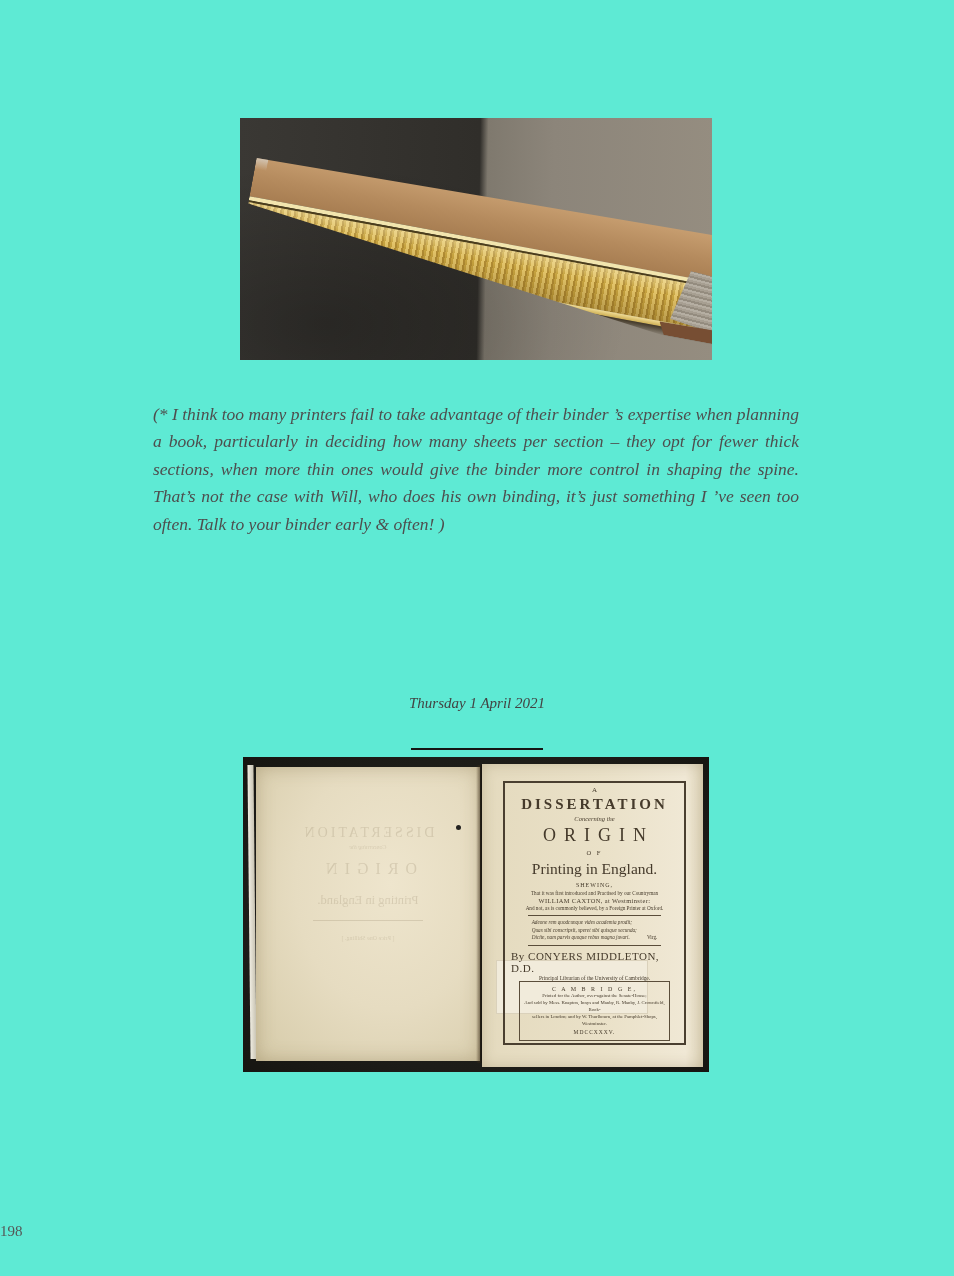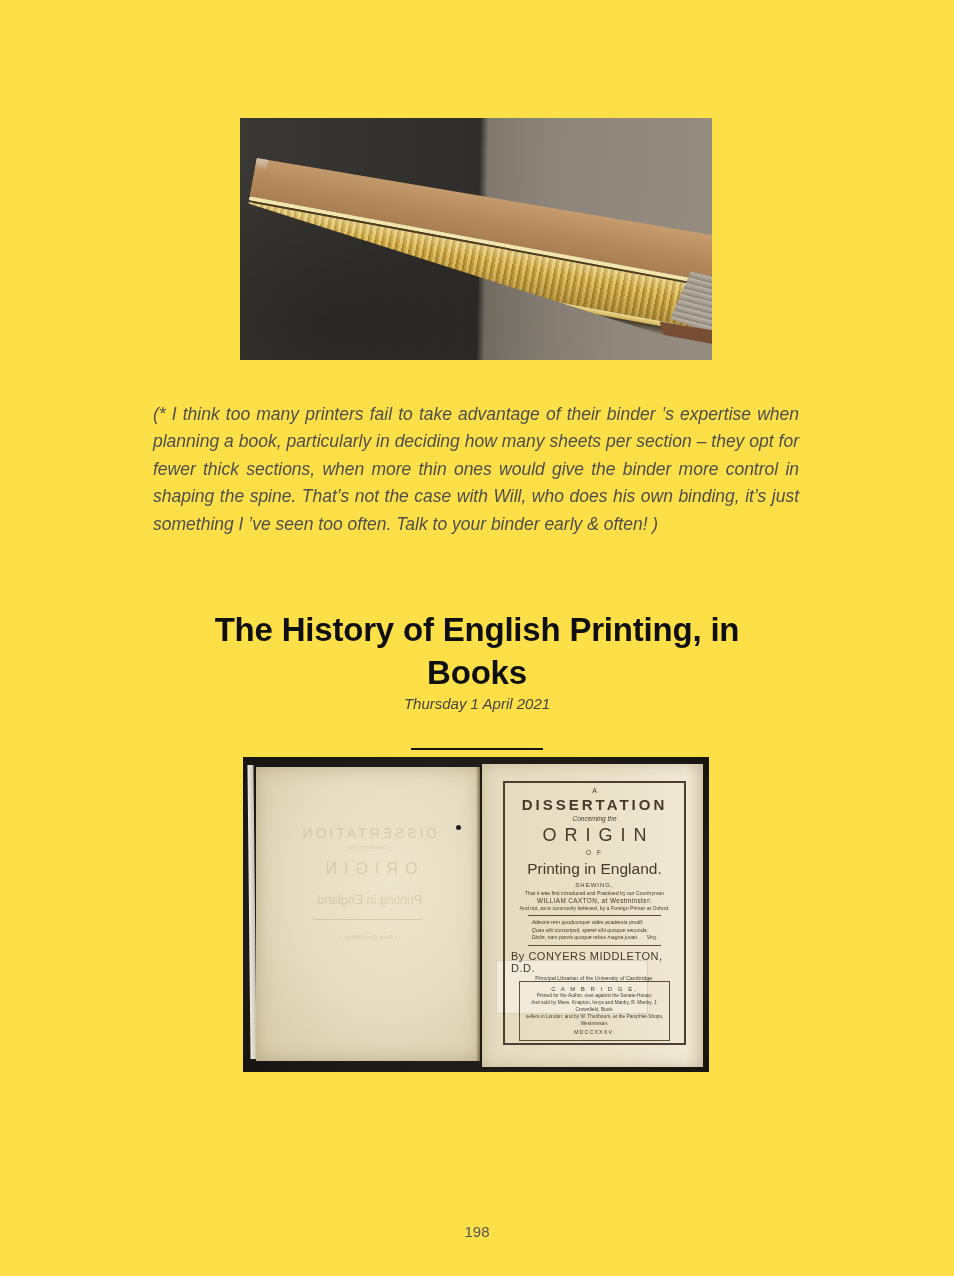--- a/index.html
+++ b/index.html
@@ -1,17 +1,17 @@
 <!DOCTYPE html>
 <html><head>
 <meta charset="utf-8">
 <style>
   html,body{margin:0;padding:0;background:#ffffff;}
-  .page{position:relative;width:954px;height:1276px;background:#fde047;overflow:hidden;
-        font-family:Liberation Sans, sans-serif;}
+  .page{position:relative;width:954px;height:1276px;background:#5eead4;overflow:hidden;
+        font-family:Liberation Serif, serif;}
 
   
   .photo1{position:absolute;left:240px;top:118px;width:472px;height:242px;overflow:hidden;
           background:linear-gradient(91deg,#3a3834 0%,#34322e 30%,#302e2a 50.5%,#7f796e 52.2%,#8c857a 66%,#958d80 100%);}
   .photo1 .shade{position:absolute;inset:0;background:radial-gradient(ellipse at 18% 85%,rgba(0,0,0,.25),rgba(0,0,0,0) 55%);}
   .book{position:absolute;left:18px;top:32px;width:508px;height:118px;
         transform:rotate(10.5deg);transform-origin:0 0;
         clip-path:polygon(0 7%,100% 0,100% 100%,0 46%);}
   .s-cover{position:absolute;left:0;right:0;top:0;height:47px;
            background:linear-gradient(180deg,#c79e70 0%,#b58b5e 55%,#a87e52 100%);}
@@ -87,21 +87,21 @@
   .t-by2{font-size:5.4px;margin-top:1.5px;}
   .f-spacer{flex:1;}
   .imprint{border:1px solid #5a4d3a;width:90%;box-sizing:border-box;padding:2.5px 3px 3px;
            font-size:4.8px;line-height:1.45;text-align:center;position:relative;z-index:2;}
   .imp-city{font-size:6px;letter-spacing:2px;}
   .imp-year{font-size:5.5px;letter-spacing:1px;margin-top:1px;}
 
   
   .bodytext{position:absolute;left:153px;top:1111px;width:646px;margin:0;
             font-size:18.5px;line-height:30px;color:#3a3a3a;text-align:justify;}
-  .pagenum{position:absolute;left:0;top:1223px;width:954px;text-align:center;
+  .pagenum{position:absolute;left:0;top:1223px;width:954px;
            font-size:15px;color:#565656;}
 </style>
 </head>
 <body>
 
 <div class="page">
 
   <figure class="photo1" style="margin:0;">
     <div class="shade"></div>
     <div class="book">
@@ -112,21 +112,20 @@
       <div class="s-goldbot"></div>
       <div class="s-shadow"></div>
       <div class="page-ends"></div>
       <div class="board-brown"></div>
       <div class="tip-cap"></div>
     </div>
   </figure>
 
   <p class="note">(* I think too many printers fail to take advantage of their binder ’s expertise when planning a book, particularly in deciding how many sheets per section – they opt for fewer thick sections, when more thin ones would give the binder more control in shaping the spine. That’s not the case with Will, who does his own binding, it’s just something I ’ve seen too often. Talk to your binder early &amp; often! )</p>
 
-  <h1 class="title">The History of English Printing, in Books</h1>
   <div class="date">Thursday 1 April 2021</div>
   <hr class="divider">
 
   <figure class="photo2" style="margin:0;">
     <div class="edge-sliver"></div>
 
     <div class="left-page">
       <div class="mirror">
         <div class="m-diss">DISSERTATION</div>
         <div class="m-conc">Concerning the</div>

